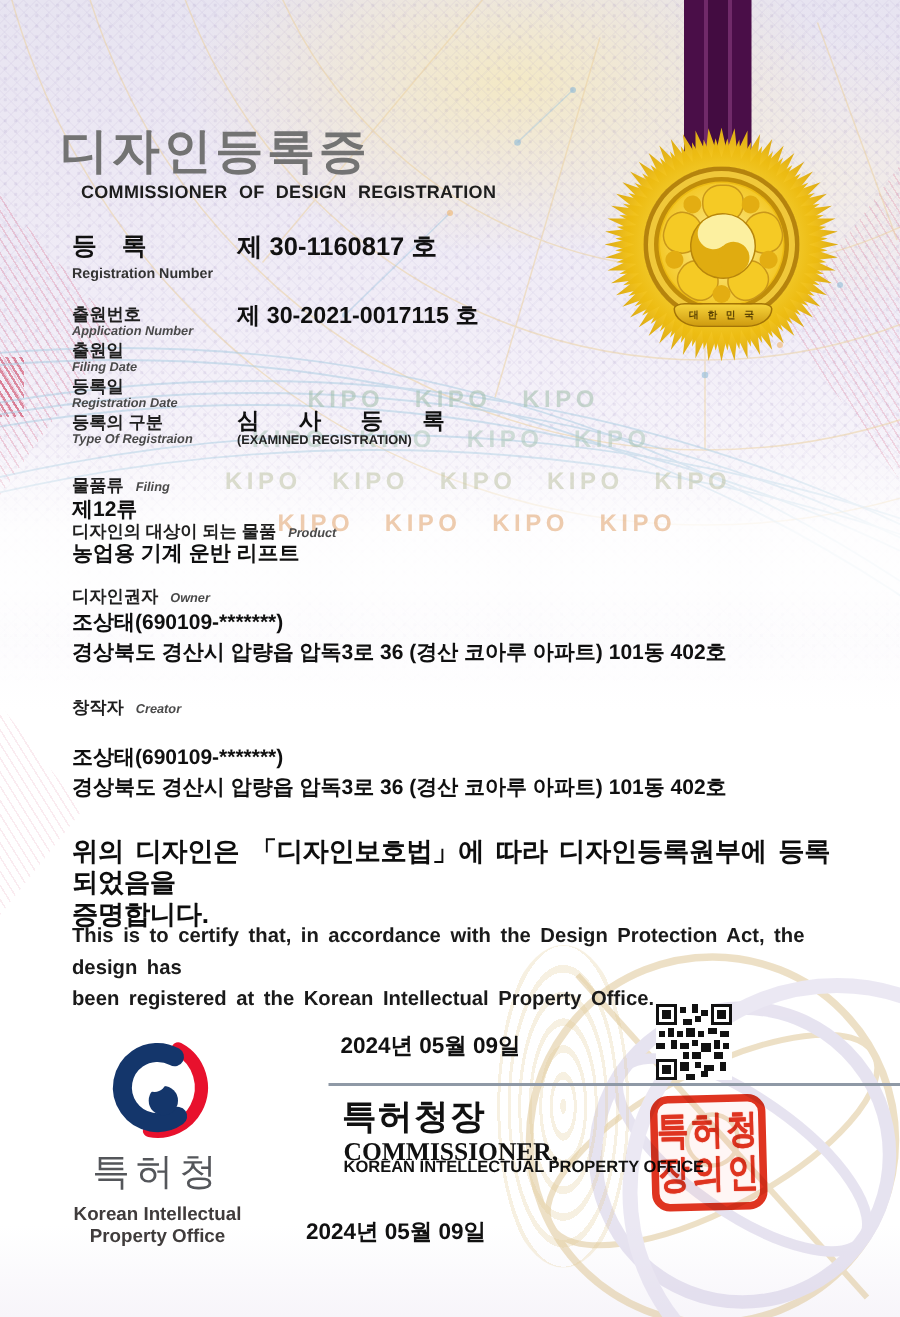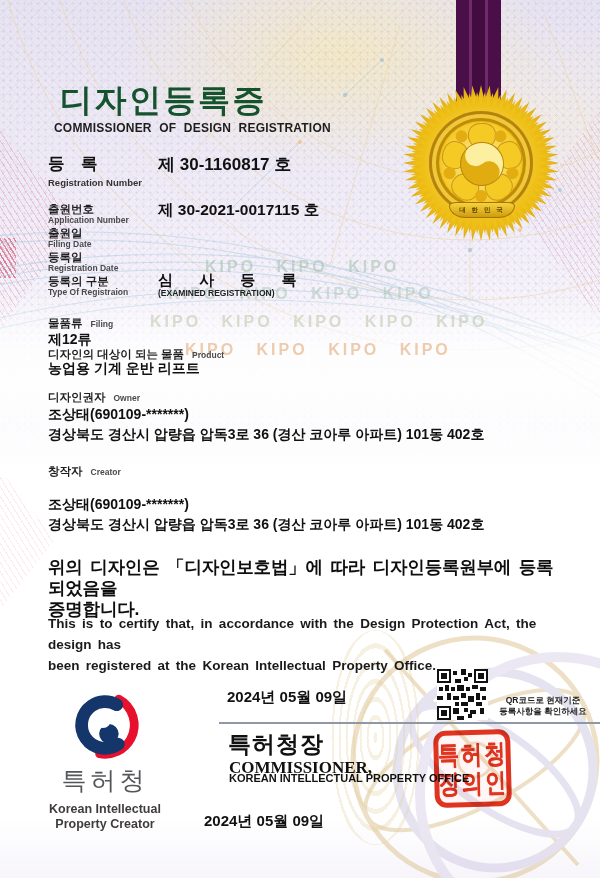--- a/index.html
+++ b/index.html
@@ -48,25 +48,25 @@
   .leaf{position:absolute;left:72px;top:72px;width:12px;height:12px;border-radius:50%;background:#e3ad12;}
   .taegeuk{position:absolute;left:57px;top:57px;width:42px;height:42px;border-radius:50%;
      background:linear-gradient(90deg,#e0ac10 50%,#fcf0a0 50%);border:1px solid #b8860b;transform:rotate(-40deg);}
   .taegeuk::before{content:"";position:absolute;top:0;left:25%;width:50%;height:50%;border-radius:50%;background:#fcf0a0;}
   .taegeuk::after{content:"";position:absolute;bottom:0;left:25%;width:50%;height:50%;border-radius:50%;background:#e0ac10;}
   .mbanner{position:absolute;left:46px;top:117px;width:64px;height:14px;display:flex;align-items:center;justify-content:center;
      background:linear-gradient(#f6d23a,#cf9c10);border:1px solid #a37407;
      border-radius:8px 8px 18px 18px / 4px 4px 13px 13px;
      font-size:6.5px;font-weight:700;letter-spacing:2px;color:#5c4303;white-space:nowrap;}
   
-  .title{left:60px;top:79px;font-size:32px;font-weight:800;letter-spacing:2.5px;color:#14532d;}
+  .title{left:40px;top:79px;font-size:32px;font-weight:800;letter-spacing:2.5px;color:#737373;}
   .subtitle{left:54px;top:121px;font-size:12px;font-weight:700;word-spacing:4px;letter-spacing:.2px;color:#1d1d1d;}
   
   .lab-ko{font-size:11.5px;font-weight:700;color:#1f1f1f;white-space:nowrap;}
-  .lab-en{font-size:8.5px;font-weight:700;color:#4a4a4a;white-space:nowrap;}
+  .lab-en{font-size:8.5px;font-weight:700;color:#4a4a4a;white-space:nowrap;font-style:italic;}
   .val{font-size:15px;font-weight:700;color:#101010;white-space:nowrap;}
   .reg-ko{left:48px;top:153px;font-size:16.5px;font-weight:800;letter-spacing:6px;}
   .reg-en{left:48px;top:177px;font-size:9.5px;font-weight:700;color:#333;}
   .reg-val{left:158px;top:153px;font-size:17px;font-weight:800;}
   .f1k{left:48px;top:202px;} .f1e{left:48px;top:215px;} .f1v{left:158px;top:200px;font-size:15.5px;}
   .f2k{left:48px;top:226px;} .f2e{left:48px;top:239px;} .f2v{left:158px;top:224px;}
   .f3k{left:48px;top:250px;} .f3e{left:48px;top:263px;} .f3v{left:158px;top:248px;}
   .f4k{left:48px;top:274px;} .f4e{left:48px;top:287px;}
   .f4v{left:158px;top:271px;letter-spacing:11px;}
   .f4s{left:158px;top:288px;font-size:8.5px;font-weight:700;color:#222;}
@@ -293,35 +293,31 @@
         <rect x="1" y="1" width="5" height="5"></rect>
         <rect x="19" y="1" width="5" height="5"></rect>
         <rect x="1" y="19" width="5" height="5"></rect>
       </g>
     <g fill="#111">
         <rect x="2" y="2" width="3" height="3"></rect>
         <rect x="20" y="2" width="3" height="3"></rect>
         <rect x="2" y="20" width="3" height="3"></rect>
       </g>
   </svg>
-  <div class="abs content qrcap">
-    <span>QR코드로 현재기준</span><br>
-    <span>등록사항을 확인하세요</span>
-  </div>
 
   <div class="abs seal">
     <div class="seal-row">특허청</div>
     <div class="seal-row">장의인</div>
   </div>
 
   <svg class="abs logo-svg" viewBox="-40 -40 80 80">
     <circle r="30" fill="none" stroke="#e8112d" stroke-width="9" stroke-linecap="round" stroke-dasharray="85 104" transform="rotate(-62)"></circle>
     <circle r="24" fill="none" stroke="#14366b" stroke-width="13" stroke-linecap="round" stroke-dasharray="102 49" transform="rotate(55)"></circle>
     <circle cx="4" cy="9" r="10" fill="#14366b"></circle>
     <circle cx="-2" cy="-5" r="8" fill="#ffffff"></circle>
   </svg>
   <div class="abs content logo-ko">특허청</div>
   <div class="abs content logo-en">
     <span>Korean Intellectual</span><br>
-    <span>Property Creator</span>
+    <span>Property Office</span>
   </div>
 
 </div>
 
 </body></html>

